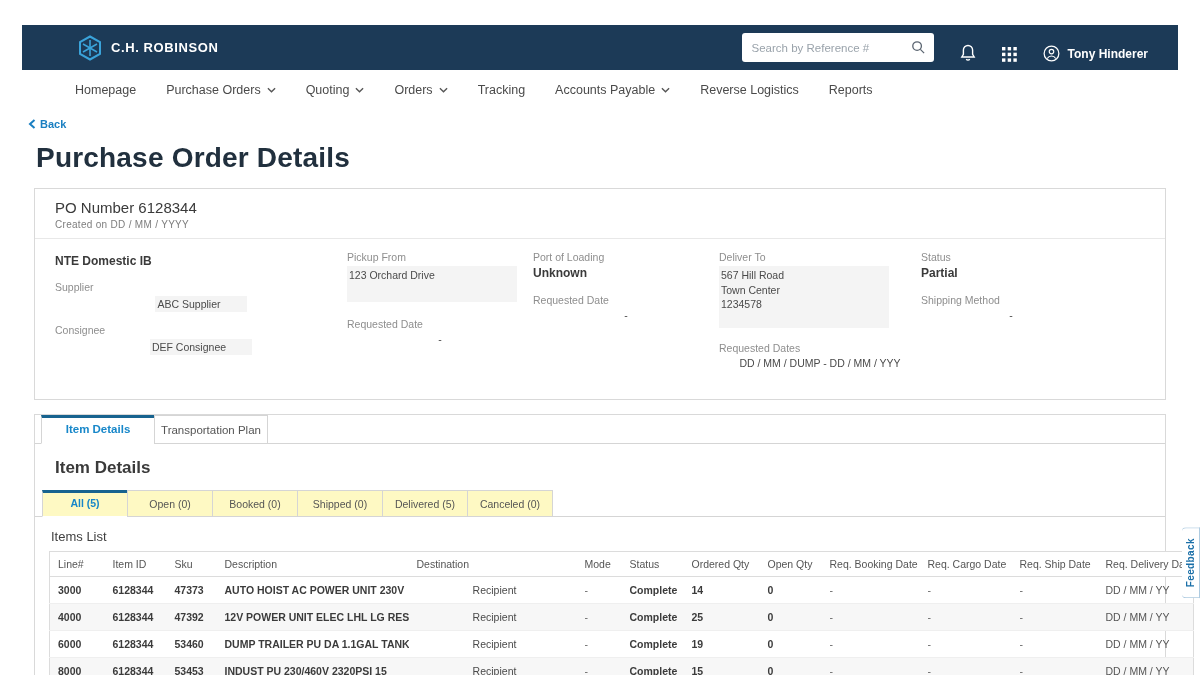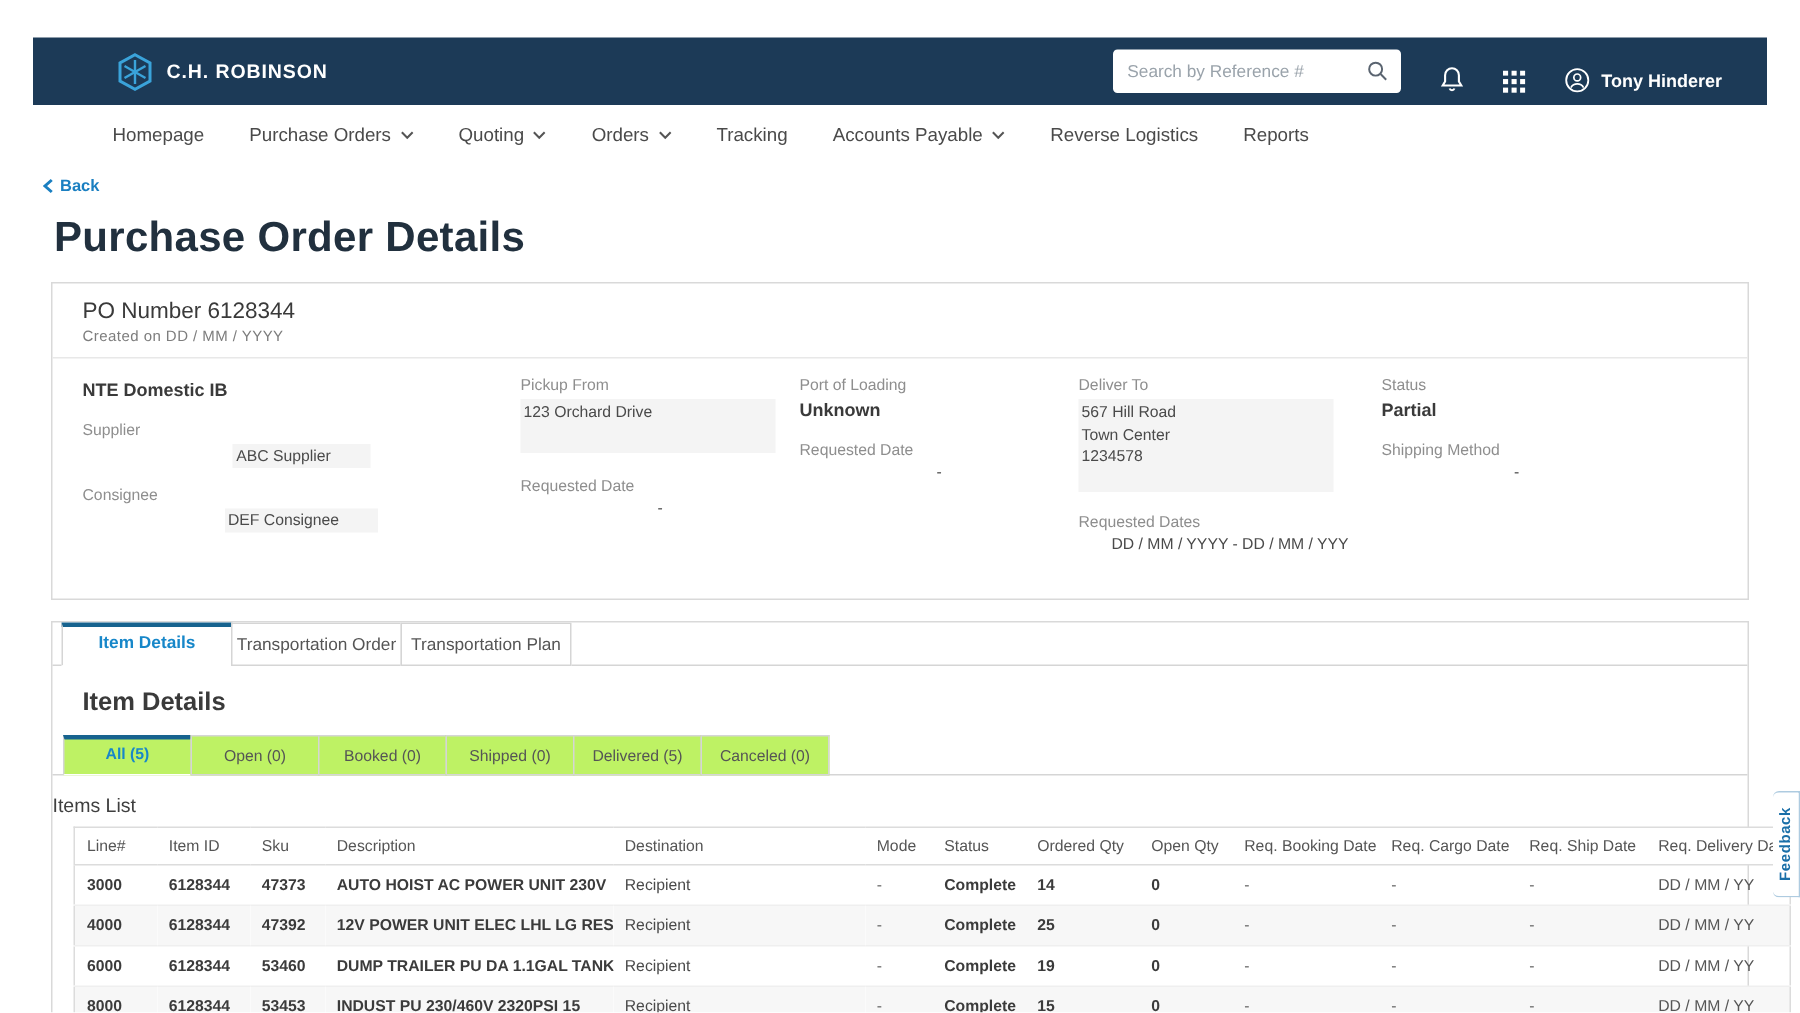--- a/index.html
+++ b/index.html
@@ -50,24 +50,24 @@
   .tab-card { border:1px solid #d9d9d9; background:#fff; margin-top:14px; padding-bottom:14px; }
   .main-tabs { display:flex; padding-left:6px; border-bottom:1px solid #d5d5d5; }
   .main-tab { width:114px; text-align:center; padding:8px 0 7px; font-size:11.5px; color:#555;
               border:1px solid #d5d5d5; border-bottom:none; margin-right:-1px; margin-bottom:-1px;
               background:#fff; cursor:pointer; border-bottom:1px solid #d5d5d5; }
   .main-tab.active { border-top:3px solid #17638f; padding-top:5px; color:#1787c9; font-weight:700; border-bottom:1px solid #fff; }
   .section-heading { font-size:17px; font-weight:700; color:#3a3a3a; margin:14px 0 12px 20px; }
   .subtabs { display:flex; padding-left:7px; border-bottom:1px solid #d5d5d5; }
   .subtab { width:86px; text-align:center; padding:7px 0 6px; font-size:10.5px; color:#555;
             border:1px solid #d5d5d5; border-bottom:1px solid #d5d5d5; margin-right:-1px; margin-bottom:-1px;
-            background:#bef264; cursor:pointer; }
+            background:#fef9c3; cursor:pointer; }
   .subtab.active { border-top:3px solid #17638f; padding-top:4px; color:#1787c9; font-weight:700; border-bottom:1px solid #fff; }
 
-  .items-head { display:flex; align-items:center; justify-content:space-between; margin:12px 0 7px; }
+  .items-head { display:flex; align-items:center; justify-content:space-between; margin:12px 16px 7px; }
   .items-title { font-size:13px; color:#3f3f3f; }
   .sort-area { display:flex; align-items:center; gap:8px; }
   .sort-label { font-size:11px; color:#555; }
   .sort-select { width:92px; height:23px; border:1px solid #c9c9c9; border-radius:2px; background:#fff;
                  display:flex; align-items:center; justify-content:space-between; padding:0 7px; font-size:10px; color:#444; cursor:pointer; }
   .asc-btn { height:23px; border:1px solid #9fc5dd; border-radius:3px; background:#fdfefe; color:#1a7fc1;
              font-size:9px; font-weight:700; letter-spacing:0.8px; display:flex; align-items:center; gap:4px;
              padding:0 9px; cursor:pointer; font-family:inherit; }
   .asc-arrow { font-size:11px; font-weight:400; }
 
@@ -87,21 +87,21 @@
   table.items th:nth-child(6), table.items td:nth-child(6) { width:45px; }
   table.items th:nth-child(7), table.items td:nth-child(7) { width:62px; }
   table.items th:nth-child(8), table.items td:nth-child(8) { width:76px; }
   table.items th:nth-child(9), table.items td:nth-child(9) { width:62px; }
   table.items th:nth-child(10), table.items td:nth-child(10) { width:98px; }
   table.items th:nth-child(11), table.items td:nth-child(11) { width:92px; }
   table.items th:nth-child(12), table.items td:nth-child(12) { width:86px; }
   table.items th:nth-child(13), table.items td:nth-child(13) { width:96px; }
   table.items td:nth-child(-n+4), table.items td:nth-child(7),
   table.items td:nth-child(8), table.items td:nth-child(9) { font-weight:700; color:#3b3b3b; }
-  table.items td:nth-child(5) { text-align:left; font-weight:400; color:#4a4a4a; }
+  table.items td:nth-child(5) { text-align:center; font-weight:400; color:#4a4a4a; }
   table.items td:nth-child(13) { color:#555; }
 
   
   .feedback { position:absolute; right:0; top:527px; writing-mode:vertical-rl; transform:rotate(180deg);
               background:#fff; border:1px solid #aecbe0; border-right:none; border-radius:0 4px 4px 0;
               color:#1a6fa8; font-size:10px; font-weight:700; padding:10px 3px; cursor:pointer; letter-spacing:0.4px; }
 </style>
 </head>
 <body>
 
@@ -259,40 +259,39 @@
           <div class="fld">
             <div class="fld-label">Deliver To</div>
             <div class="ph-block ph-tall">
               <div>567 Hill Road</div>
               <div>Town Center</div>
               <div>1234578</div>
             </div>
           </div>
           <div class="fld" style="margin-top:14px;">
             <div class="fld-label">Requested Dates</div>
-            <div class="fld-value">DD / MM / YYYY - DD / MM / YYY</div>
+            <div class="fld-value">DD / MM / DUMP - DD / MM / YYY</div>
           </div>
         </div>
         <div class="po-col5">
           <div class="fld">
             <div class="fld-label">Status</div>
             <div class="strong">Partial</div>
           </div>
           <div class="fld" style="margin-top:14px;">
             <div class="fld-label">Shipping Method</div>
             <div class="fld-value">-</div>
           </div>
         </div>
       </div>
     </section>
 
     <section class="tab-card">
       <div class="main-tabs">
           <div class="main-tab active"><span>Item Details</span></div>
-          <div class="main-tab"><span>Transportation Order</span></div>
           <div class="main-tab"><span>Transportation Plan</span></div>
         </div>
 
       <h2 class="section-heading">Item Details</h2>
 
       <div class="subtabs">
           <div class="subtab active"><span>All (5)</span></div>
           <div class="subtab"><span>Open (0)</span></div>
           <div class="subtab"><span>Booked (0)</span></div>
           <div class="subtab"><span>Shipped (0)</span></div>

